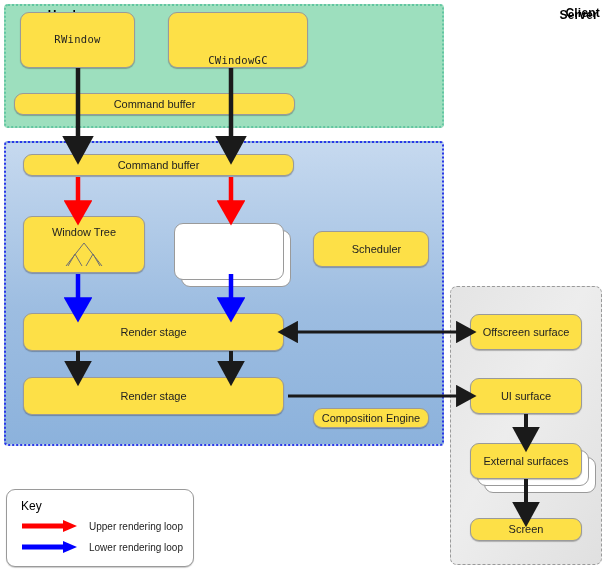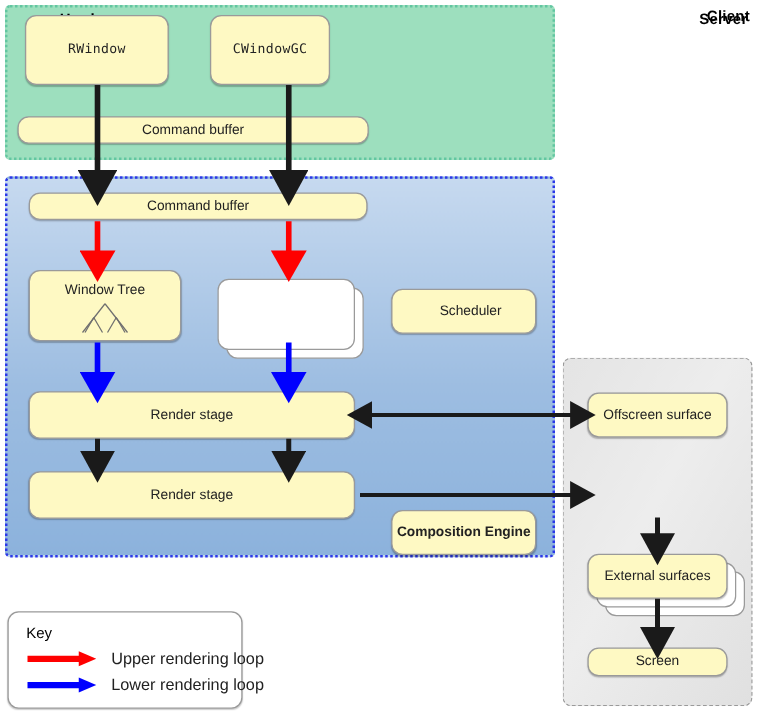--- a/index.html
+++ b/index.html
@@ -64,21 +64,21 @@
   }
   #hardware-title {
     top: 8px; left: 0; width: 152px;
     text-align: center;
   }
 
   
   .node {
     position: absolute;
     box-sizing: border-box;
-    background: #fef9c3;
+    background: #fde047;
     border: 1px solid #9a9a9a;
     border-radius: 9px;
     display: flex;
     align-items: center;
     justify-content: center;
     text-align: center;
     color: #222;
     font-size: 11px;
     box-shadow: 0 1px 1px rgba(0,0,0,0.25);
     z-index: 6;
@@ -149,38 +149,38 @@
     left: 14px;
     display: flex;
     align-items: center;
     width: 164px;
   }
   #key-row-0 { top: 29px; }
   #key-row-1 { top: 50px; }
   .key-swatch { width: 58px; height: 14px; flex: 0 0 58px; }
   .key-text {
     margin-left: 10px;
-    font-size: 13px;
+    font-size: 10px;
     color: #222;
     white-space: nowrap;
   }
 </style>
 </head>
 <body>
 
 <div id="stage">
 
   <div class="panel" id="client-panel"></div>
   <div class="panel-title" id="client-title">Client</div>
 
   <div class="node mono" style="left:20px; top:12px; width:115px; height:56px;">
     <span class="node-label">RWindow</span>
   </div>
 
-  <div class="node mono" style="left:168px; top:12px; width:96px; height:56px;">
+  <div class="node mono" style="left:168px; top:12px; width:140px; height:56px;align-items:flex-end;">
     <span class="node-label">CWindowGC</span>
   </div>
 
   <div class="node" style="left:14px; top:93px; width:281px; height:22px;">
     <span class="node-label">Command buffer</span>
   </div>
 
   <div class="panel" id="server-panel"></div>
   <div class="panel-title" id="server-title">Server</div>
 
@@ -212,31 +212,34 @@
   </div>
 
   <div class="node" style="left:23px; top:313px; width:261px; height:38px;">
     <span class="node-label">Render stage</span>
   </div>
 
   <div class="node" style="left:23px; top:377px; width:261px; height:38px;">
     <span class="node-label">Render stage</span>
   </div>
 
-  <div class="node" style="left:313px; top:408px; width:116px; height:36px;font-weight:bold;">
+  <div class="node" style="left:313px; top:408px; width:116px; height:20px;">
     <span class="node-label">Composition Engine</span>
   </div>
 
   <div class="panel" id="hardware-panel"></div>
   <div class="panel-title" id="hardware-title">Hardware</div>
 
   <div class="node" style="left:470px; top:314px; width:112px; height:36px;">
     <span class="node-label">Offscreen surface</span>
   </div>
 
+  <div class="node" style="left:470px; top:378px; width:112px; height:36px;">
+    <span class="node-label">UI surface</span>
+  </div>
 
   <div class="stack-wrap" style="left:470px; top:443px; width:128px; height:52px;">
     <div class="sheet" style="left:14px; top:14px; width:112px; height:36px;"></div>
     <div class="sheet" style="left:7px; top:7px; width:112px; height:36px;"></div>
     <div class="node" style="width:112px; height:36px;text-align:right;">
       <span class="node-label">External surfaces</span>
     </div>
   </div>
 
   <div class="node" style="left:470px; top:518px; width:112px; height:23px;">

